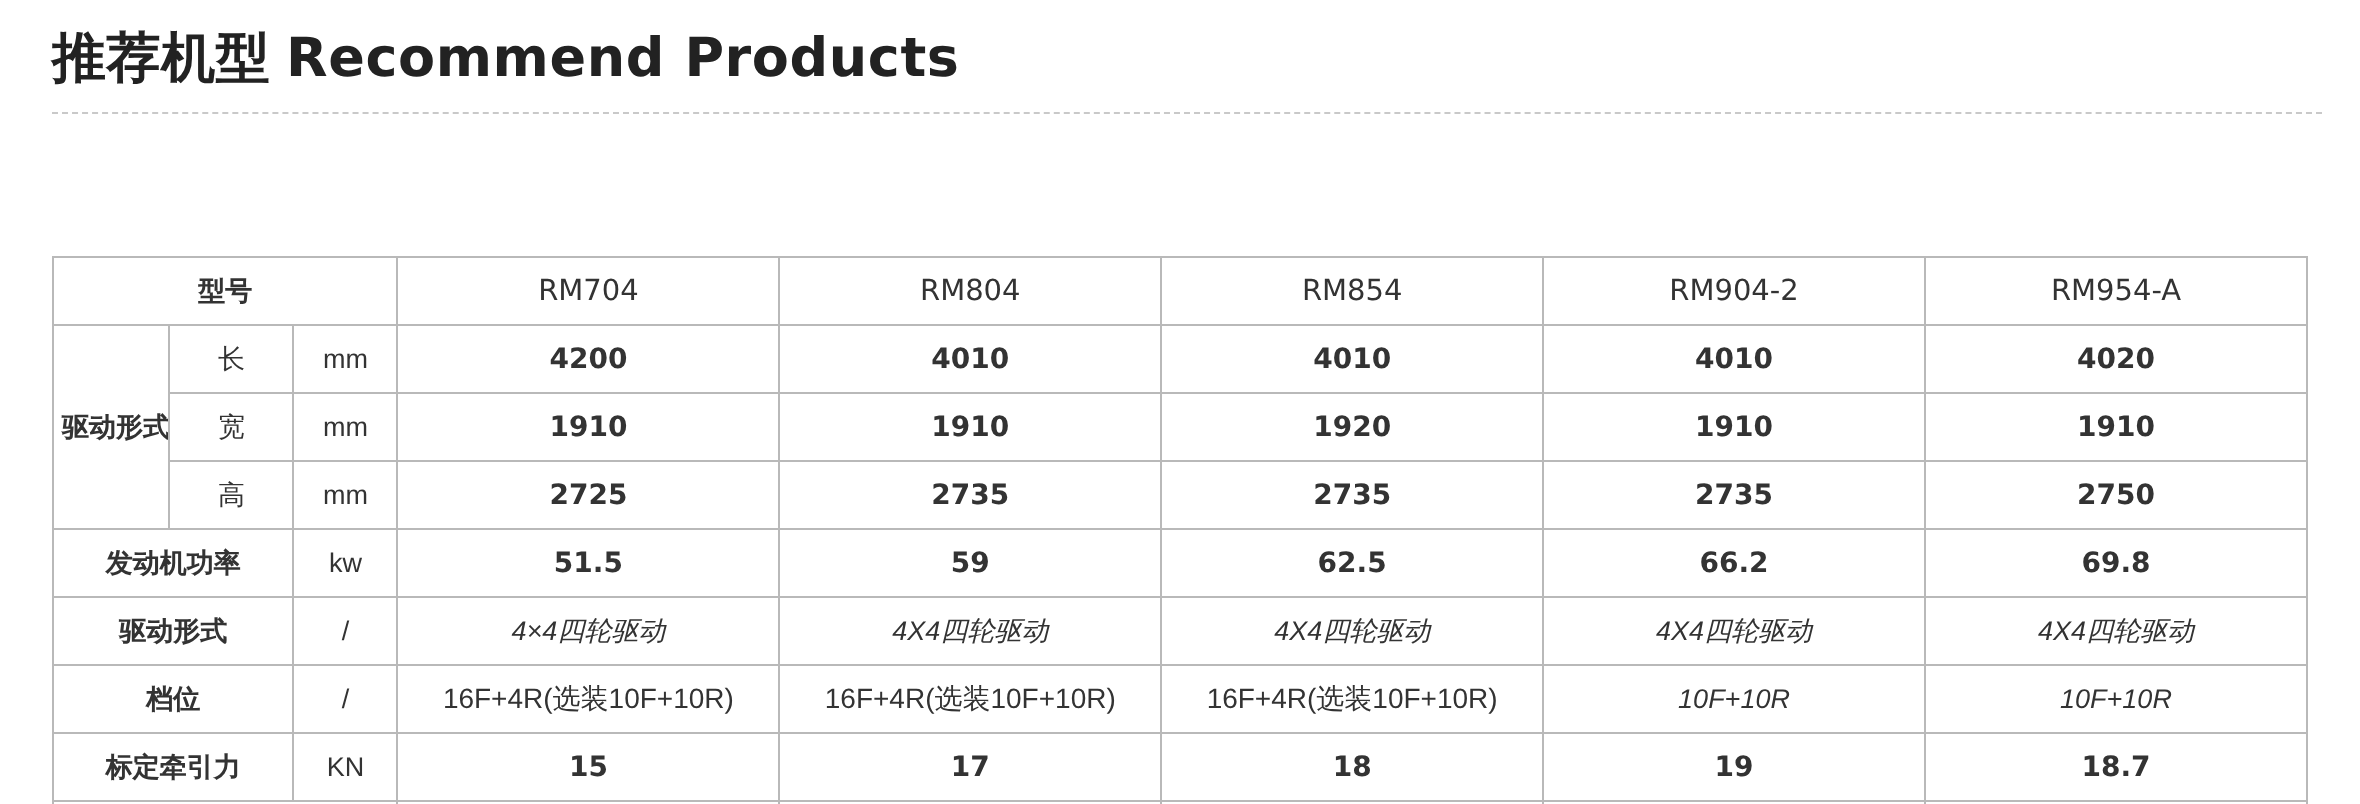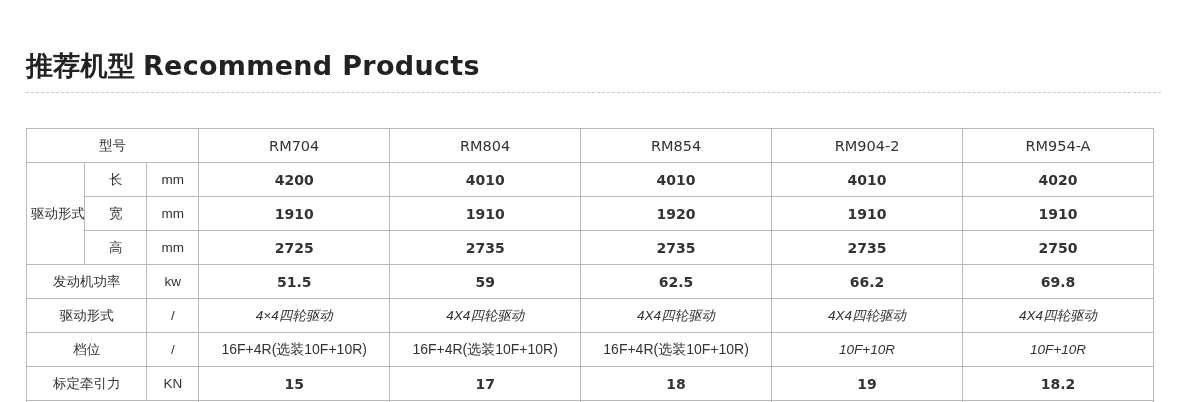--- a/index.html
+++ b/index.html
@@ -18,21 +18,20 @@
     position: relative;
     width: 1180px;
     height: 402px;
     box-sizing: border-box;
   }
   .heading-wrap {
     position: absolute;
     left: 26px;
     top: 12px;
     width: 1135px;
-    margin-top: 37px;
   }
   .heading {
     font-size: 27px;
     font-weight: bold;
     color: #222222;
     letter-spacing: 0.3px;
     line-height: 34px;
     white-space: nowrap;
   }
   .heading .en {
@@ -63,20 +62,21 @@
     padding: 0 4px;
     text-align: center;
     vertical-align: middle;
     white-space: nowrap;
     overflow: hidden;
   }
   td.rowlabel {
     text-align: left;
     padding-left: 12px;
     font-size: 13.5px;
+    font-weight: bold;
   }
   td.sublabel {
     text-align: center;
     font-size: 13.5px;
   }
   td.unit {
     text-align: center;
     font-size: 13.5px;
   }
   td.model-head {
@@ -197,21 +197,21 @@
           <td class="val">10F+10R</td>
         </tr>
 
         <tr>
           <td class="rowlabel" colspan="2">标定牵引力</td>
           <td class="unit">KN</td>
           <td class="val-num">15</td>
           <td class="val-num">17</td>
           <td class="val-num">18</td>
           <td class="val-num">19</td>
-          <td class="val-num">18.2</td>
+          <td class="val-num">18.7</td>
         </tr>
 
         <tr>
           <td colspan="3"></td>
           <td></td>
           <td></td>
           <td></td>
           <td></td>
           <td></td>
         </tr>

